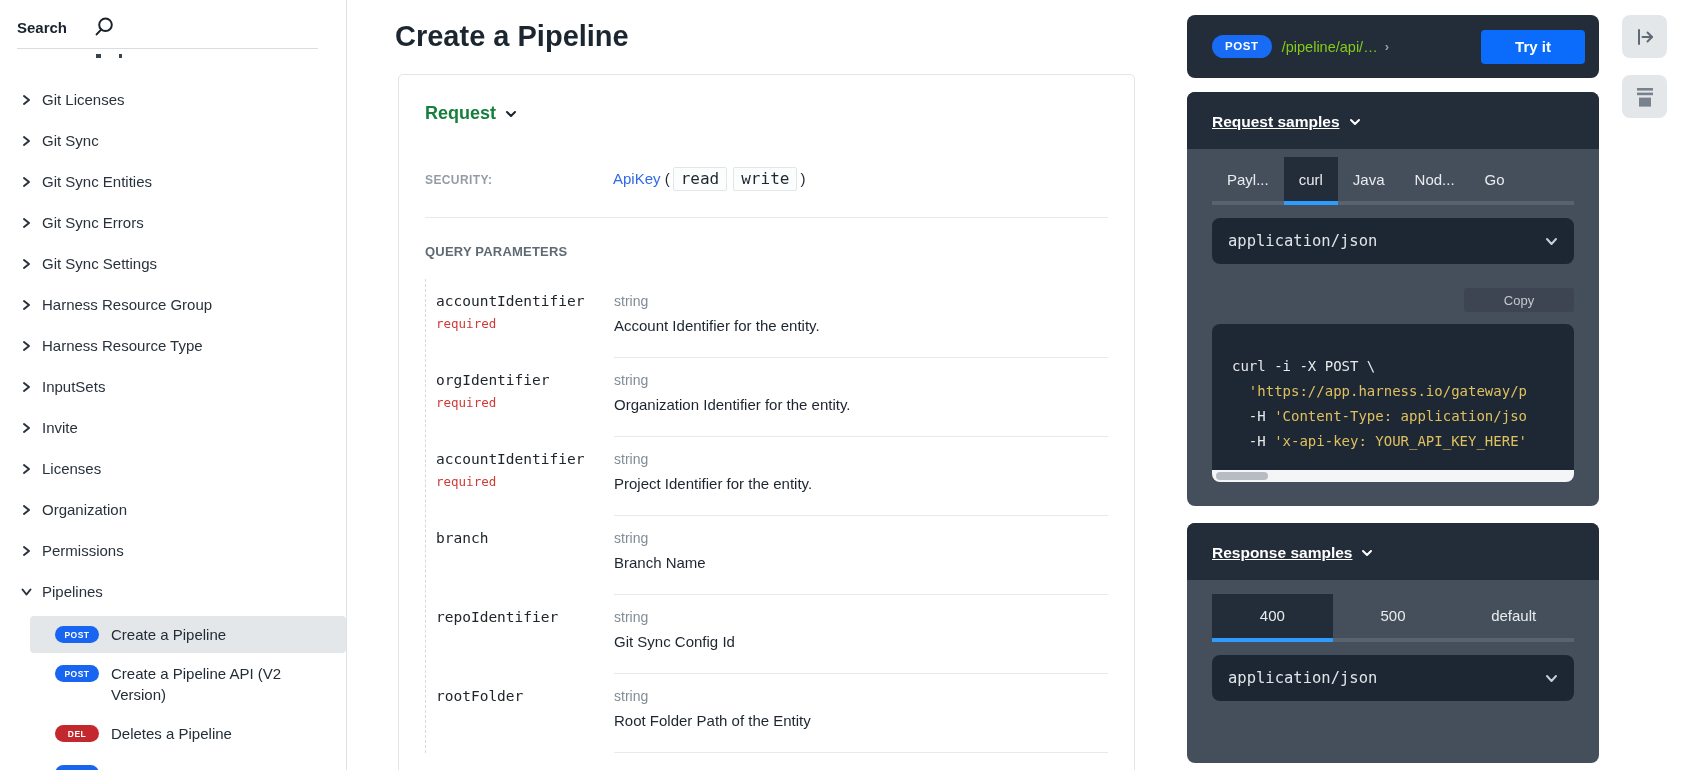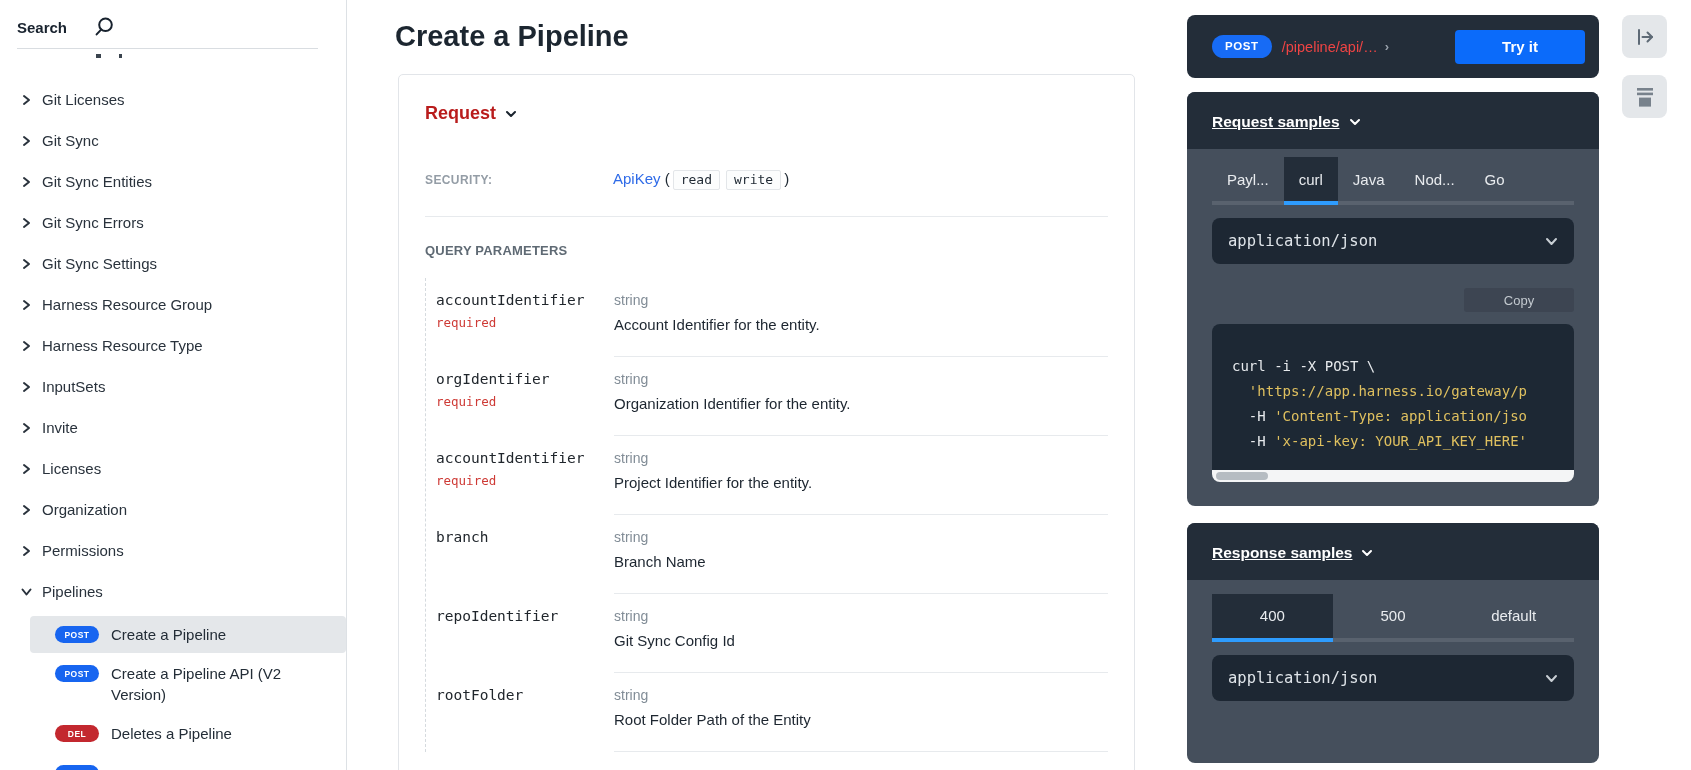--- a/index.html
+++ b/index.html
@@ -47,28 +47,28 @@
   .child-label { font-size:15px; line-height:21px; color:#232d37; }
   .partial-pill { margin:13px 0 0 55px; width:44px; height:17px; border-radius:9px; background:#1765f0; }
 
   
   .main { position:absolute; left:395px; top:0; width:745px; }
   h1.page-title { margin-top:16px; font-size:29px; line-height:40px; font-weight:700; color:#1c2630; }
   .card {
     margin-top:18px; margin-left:3px; width:737px; height:1000px;
     border:1px solid #e2e5e9; border-radius:5px; padding:28px 26px 0 26px;
   }
-  .request-header { display:flex; align-items:center; gap:9px; font-size:18px; font-weight:700; color:#b91c1c; cursor:pointer; }
+  .request-header { display:flex; align-items:center; gap:9px; font-size:18px; font-weight:700; color:#15803d; cursor:pointer; }
   .security-row { display:grid; grid-template-columns:188px 1fr; margin-top:27px; align-items:baseline; }
   .sec-label { font-size:12px; font-weight:700; letter-spacing:0.4px; color:#949da6;margin-top:22px; }
   .sec-value { font-size:15px; color:#1e2832; }
   .apikey-link { color:#2f6be8; cursor:pointer; }
   .scope-chip {
     display:inline-block; margin:0 3px; padding:1px 7px 2px;
-    font-family:"DejaVu Sans Mono", monospace; font-size:13px; color:#1e2832;
+    font-family:"DejaVu Sans Mono", monospace; font-size:16px; color:#1e2832;
     border:1px solid #e3e6e9; border-radius:2px; background:#fcfdfd;
   }
   .card hr { border:none; border-top:1px solid #e7eaed; margin-top:26px; }
   .qp-heading { margin-top:26px; font-size:13px; font-weight:700; letter-spacing:0.2px; color:#5f6a74; }
   .params { margin-top:20px; border-left:1px dashed #d5dade; }
   .param-row { display:grid; grid-template-columns:178px 1fr; padding:14px 0 0 10px; }
   .param-name { font-family:"DejaVu Sans Mono", monospace; font-size:14.5px; color:#20262c; }
   .param-required { margin-top:7px; font-family:"DejaVu Sans Mono", monospace; font-size:12.5px; color:#ce3a35; }
   .param-right { border-bottom:1px solid #e7eaed; padding-bottom:22px; }
   .param-row:last-child .param-right { border-bottom:1px solid #e7eaed; }
@@ -78,24 +78,24 @@
   
   .right { position:absolute; left:1187px; top:0; width:412px; }
   .endpoint-bar {
     margin-top:15px; height:63px; background:#232d39; border-radius:8px;
     display:flex; align-items:center; padding:0 14px 0 25px;
   }
   .http-pill {
     background:#176bf5; color:#fff; font-size:11.5px; font-weight:700; letter-spacing:0.6px;
     padding:5px 13px 6px; border-radius:13px;
   }
-  .endpoint-path { margin-left:10px; color:#ef4444; font-size:14.5px; white-space:nowrap; }
+  .endpoint-path { margin-left:10px; color:#84cc16; font-size:14.5px; white-space:nowrap; }
   .endpoint-chevron { margin-left:7px; color:#99a2ac; font-size:13px; font-weight:700; }
   .tryit-btn {
-    margin-left:auto; width:130px; height:34px; background:#0b6bfa; border-radius:4px;
+    margin-left:auto; width:104px; height:34px; background:#0b6bfa; border-radius:4px;
     color:#fff; font-size:15px; font-weight:700; display:flex; align-items:center; justify-content:center; cursor:pointer;
   }
   .samples-card { margin-top:14px; background:#454f5c; border-radius:8px; overflow:hidden; }
   .samples-card.response { min-height:240px; }
   .samples-header {
     background:#232d39; padding:21px 25px 18px; color:#fff; font-size:15.5px; font-weight:700;
     display:flex; align-items:center; gap:9px; cursor:pointer;text-decoration:underline;
   }
   .tabs { display:flex; margin:8px 25px 0; border-bottom:4px solid #59626e; }
   .tab { position:relative; padding:14px 15px 13px; font-size:15px; color:#e9ecef; cursor:pointer; white-space:nowrap; }

